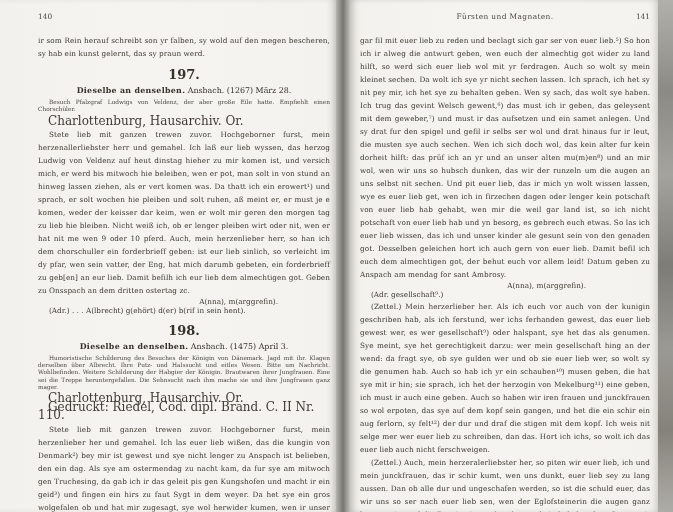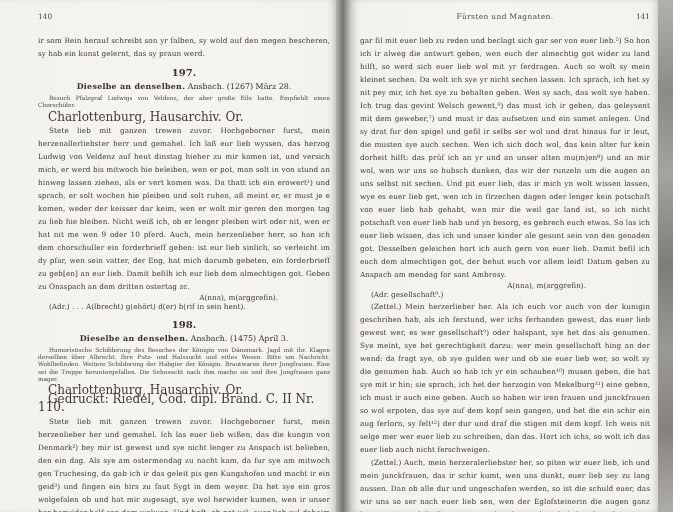--- a/index.html
+++ b/index.html
@@ -32,21 +32,21 @@
   .running-head .pn-left{position:absolute;left:0;top:0;}
   .running-head .pn-right{position:absolute;right:0;top:0;}
   .running-head .rh-title{display:block;text-align:center;letter-spacing:.4px;}
 
   p{margin:0;}
   .bodytext{
     font-size:7.3px;line-height:13px;text-align:justify;
     letter-spacing:.05px;color:#3c382f;
   }
   .indent{text-indent:11px;}
-  .sec-num{text-align:center;font-size:10px;font-weight:bold;margin:7px 0 4px 0;color:#35312a;}
+  .sec-num{text-align:center;font-size:13px;font-weight:bold;margin:7px 0 4px 0;color:#35312a;}
   .sec-head{text-align:center;font-size:7.9px;margin-bottom:4px;color:#35312a;}
   .sec-head .t{font-weight:bold;letter-spacing:.3px;}
   .regest{font-size:5.8px;line-height:7.3px;text-align:justify;color:#4a463f;margin:1px 0 3px 0;}
   .src{font-size:12px;line-height:8.4px;text-indent:10px;color:#403c35;}
   .sig{text-align:right;font-size:7.3px;line-height:9.4px;padding-right:52px;color:#3c382f;}
   .sig.rp{padding-right:64px;}
   .addr{font-size:7.3px;line-height:9.4px;text-indent:11px;color:#3c382f;}
   .fn-rule{width:72px;border-top:1px solid #6f6c65;margin:7px 0 3px 0;height:0;}
   .footnote{font-size:5.9px;line-height:7.5px;text-align:justify;color:#4a463f;}
   .gap-s{height:3px;}

